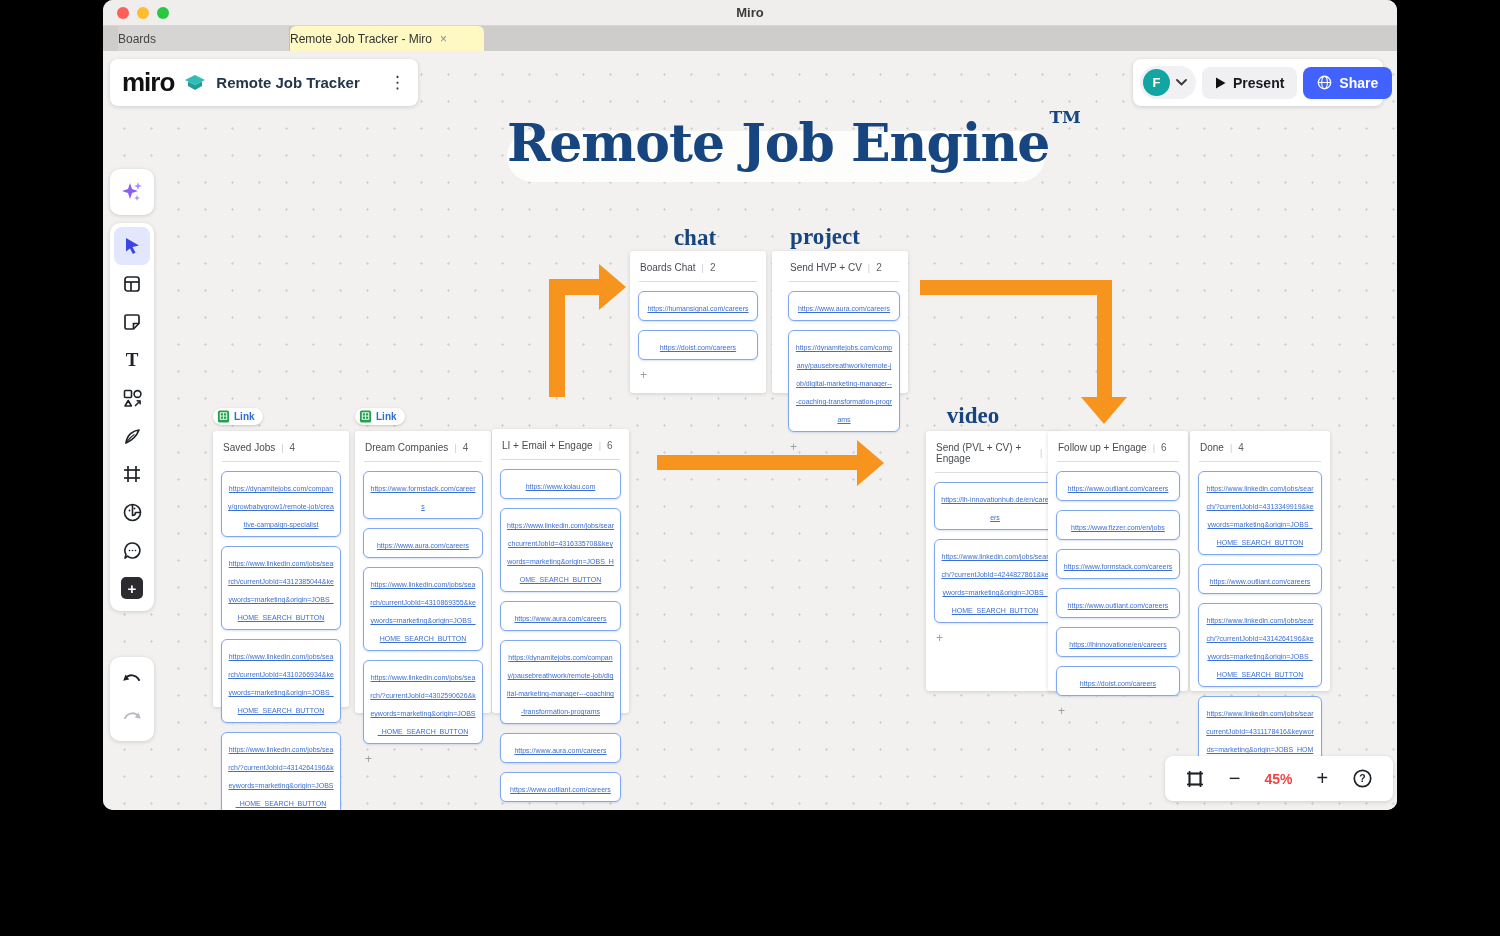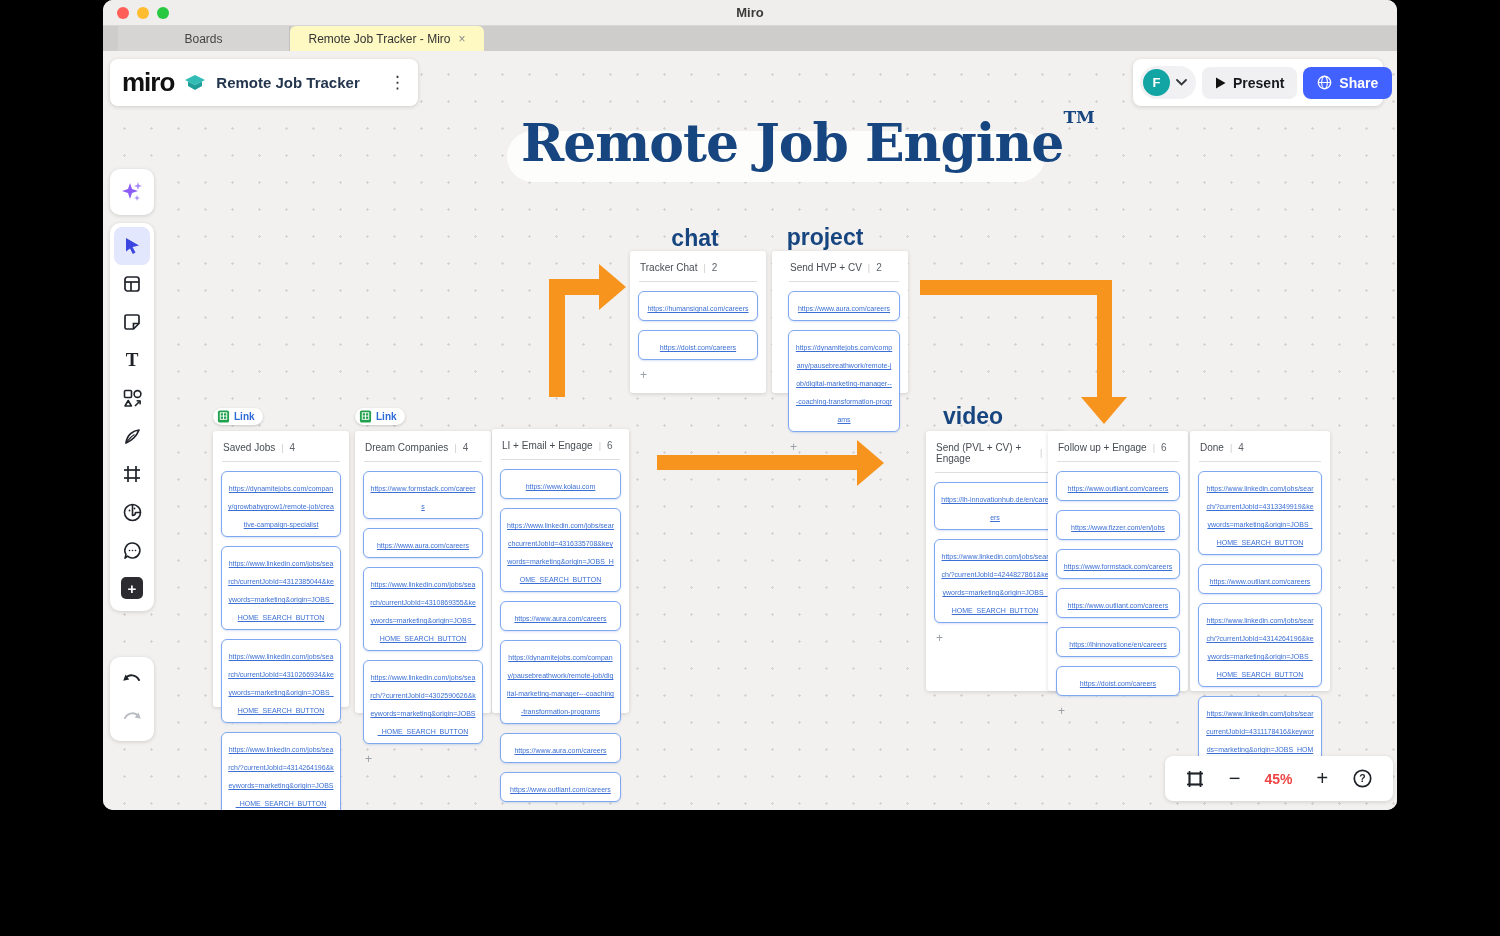--- a/index.html
+++ b/index.html
@@ -13,21 +13,21 @@
   
   .titlebar { position:relative; height:26px; background:#F0EEED; border-bottom:1px solid #D9D7D6; }
   .lights { position:absolute; left:14px; top:7px; display:flex; gap:8px; }
   .light { width:12px; height:12px; border-radius:50%; }
   .light.red{background:#FF5F57}.light.yellow{background:#FEBC2E}.light.green{background:#28C840}
   .win-title { position:absolute; left:0; right:0; top:5px; text-align:center;
                font-size:13px; font-weight:bold; color:#3A3A3A; }
 
   
   .tabbar { position:relative; height:25px; background:#CFCDCC; display:flex; }
-  .tab { height:100%; display:flex; align-items:center; justify-content:center;
+  .tab { height:100%; display:flex; align-items:center; 
          font-size:12px; color:#444; gap:8px; }
   .tab.inactive { width:172px; margin-left:15px; background:#D7D5D4; border-right:1px solid #C2C0BF; }
   .tab.active { width:194px; background:#fef9c3; border-radius:6px 6px 0 0; color:#333; }
   .tab-close { font-size:12px; color:#8A8A8A; cursor:default; }
 
   
   .canvas { position:relative; width:1294px; height:759px; background:#F2F1EF;
             background-image:radial-gradient(#D5D3D1 1.2px, transparent 1.3px);
             background-size:27px 27px; background-position:8px 10px; }
 
@@ -48,26 +48,26 @@
   .btn-present { display:flex; align-items:center; gap:7px; background:#F0F0F3; border-radius:8px;
                  padding:8px 13px; font-size:14px; font-weight:bold; color:#17191C; }
   .btn-share { display:flex; align-items:center; gap:7px; background:#4262FF; border-radius:8px;
                padding:8px 14px; font-size:14px; font-weight:bold; color:#fff; }
 
   
   .headline-hl { position:absolute; left:404px; top:80px; width:538px; height:51px;
                  background:#FDFDFC; border-radius:26px; }
   .headline { position:absolute; left:404px; top:56px; width:538px; text-align:center;
               font-family:"DejaVu Serif", serif; font-weight:bold;
-              font-size:52px; color:#17457F; letter-spacing:-1px; white-space:nowrap;margin-left:14px; }
+              font-size:52px; color:#17457F; letter-spacing:-1px; white-space:nowrap; }
   .headline sup { font-size:17px; vertical-align:38px; letter-spacing:0; }
 
   
   .flow-label { position:absolute; transform:translate(-50%,-50%);
-                font-family:Liberation Sans, sans-serif; font-weight:bold;
+                font-family:Liberation Serif, serif; font-weight:bold;
                 font-size:23px; color:#17457F; }
 
   
   .arr { position:absolute; background:#F7941E; }
   .arr-head-right { position:absolute; width:0; height:0;
     border-top:23px solid transparent; border-bottom:23px solid transparent; border-left:27px solid #F7941E; }
   .arr-head-down { position:absolute; width:0; height:0;
     border-left:23px solid transparent; border-right:23px solid transparent; border-top:27px solid #F7941E; }
 
   
@@ -205,21 +205,21 @@
         <rect x="3.5" y="3" width="7" height="7" fill="none" stroke="#fff" stroke-width="1"></rect>
         <line x1="3.5" y1="6.5" x2="10.5" y2="6.5" stroke="#fff" stroke-width="1"></line>
         <line x1="7" y1="3" x2="7" y2="10" stroke="#fff" stroke-width="1"></line>
       </svg>
       <span>Link</span>
     </div>
 
     <div>
         <div class="column" style="left: 527px; top: 200px; width: 136px; height: 142px;">
           <div class="col-header">
-            <span class="col-title">Tracker Chat</span>
+            <span class="col-title">Boards Chat</span>
             <span class="col-sep">|</span>
             <span class="col-count">2</span>
           </div>
           <div class="col-divider"></div>
           <div class="col-cards">
             <div class="link-card"><span class="link-text">https://humansignal.com/careers</span></div>
             <div class="link-card"><span class="link-text">https://doist.com/careers</span></div>
           </div>
           <div class="col-add">+</div>
         </div>

